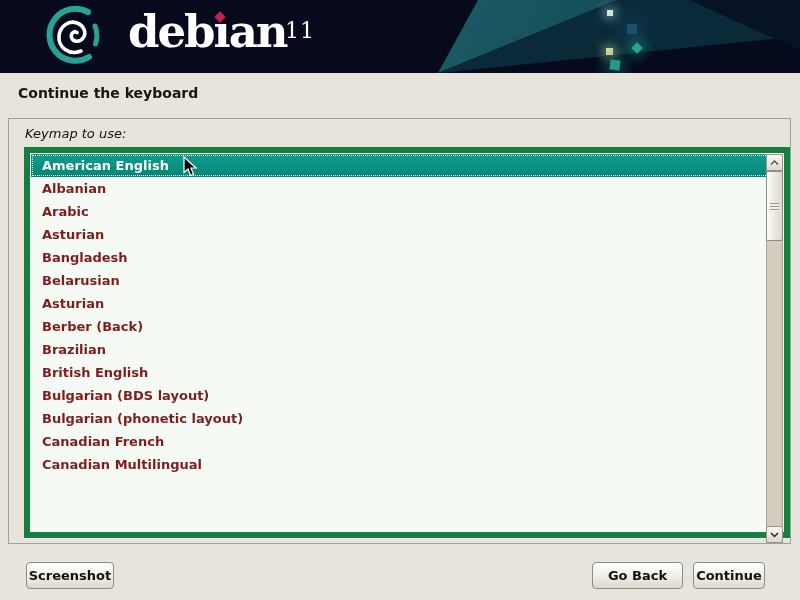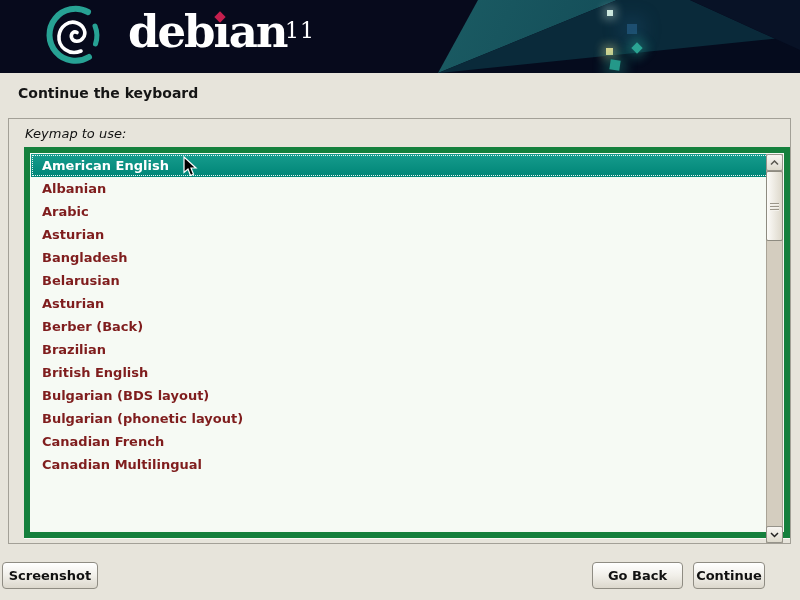--- a/index.html
+++ b/index.html
@@ -52,21 +52,21 @@
     background:linear-gradient(90deg,#fcfbf8,#ddd8cb);border:1px solid #8e8b80;border-radius:2px}
   .grip{position:absolute;left:3px;right:3px;top:31px}
   .grip div{height:1px;background:#9b968a;border-bottom:1px solid #f4f2ec;margin-bottom:1px}
   
   .btn{position:absolute;height:27px;box-sizing:border-box;
     background:linear-gradient(180deg,#ffffff 0%,#f1efe9 50%,#dcd8cd 100%);
     border:1px solid #8f8c83;border-radius:4px;
     font-family:"DejaVu Sans","Liberation Sans",sans-serif;
     font-size:13px;font-weight:bold;color:#111;
     display:flex;align-items:center;justify-content:center;cursor:default}
-  .btn-screenshot{left:2px;top:562px;width:96px}
+  .btn-screenshot{left:26px;top:562px;width:88px}
   .btn-goback{left:592px;top:562px;width:91px}
   .btn-continue{left:693px;top:562px;width:72px}
   
   .cursor{position:absolute;left:183px;top:156px;pointer-events:none}
 </style>
 </head>
 <body>
 
 <div class="header">
   <div class="hdr-shape hdr-wedge"></div>

